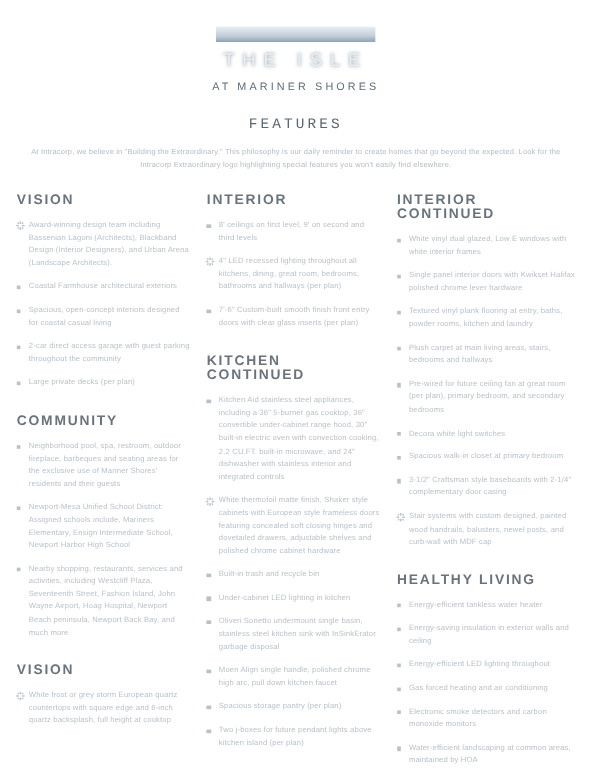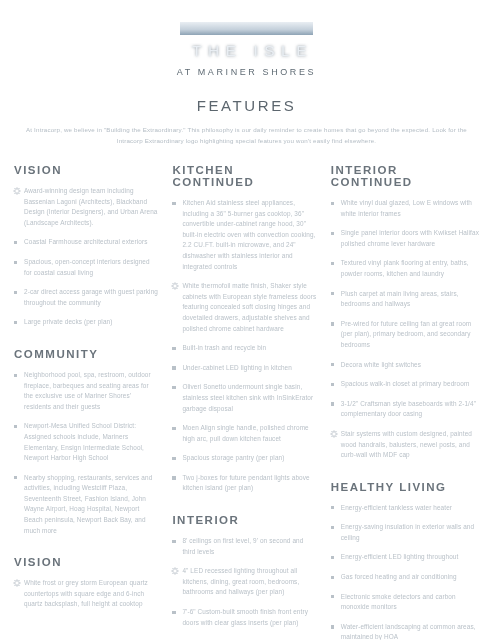--- a/index.html
+++ b/index.html
@@ -41,21 +41,21 @@
         #44627d 20%,
         #23445f 30%,
         #2d5471 40%,
         #3b6party 48%,
         #446b87 55%,
         #2e5270 68%,
         #22405a 80%,
         #1d3850 100%);
     display: flex;
     align-items: flex-end;
-    justify-content: flex-end;
+    justify-content: flex-start;
   }
 
   .logo-sky {
     position: absolute;
     left: 0; right: 0; top: 0;
     height: 13px;
     background: linear-gradient(180deg, #e9eef3 0%, #c3cfda 60%, #8ea3b5 100%);
   }
   .logo-water {
     position: absolute;
@@ -96,25 +96,26 @@
     margin-top: 1px;
     font-size: 9px;
     letter-spacing: 2.6px;
     color: #5f6b74;
     font-weight: 400;
   }
 
   
   .doc-title {
     text-align: center;
-    font-size: 15px;
+    font-size: 12px;
     letter-spacing: 2.6px;
     color: #5c666e;
     font-weight: 400;
     margin-top: 20px;
+    font-family: Liberation Mono, monospace;
   }
 
   .intro {
     margin: 11px auto 0 auto;
     width: 456px;
     text-align: center;
     font-size: 6.2px;
     line-height: 10.5px;
     letter-spacing: .18px;
     color: #b3bcc4;
@@ -238,20 +239,39 @@
                     <rect x="15.3" y="16.7" width="4.6" height="3.2" transform="rotate(45 17.6 18.3)"></rect>
                     <rect x="15.3" y="4.1" width="4.6" height="3.2" transform="rotate(-45 17.6 5.7)"></rect>
                     <rect x="4.1" y="16.7" width="4.6" height="3.2" transform="rotate(-45 6.4 18.3)"></rect>
                   </g>
                 </svg></span><span>White frost or grey storm European quartz countertops with square edge and 6-inch quartz backsplash, full height at cooktop</span></li>
           </ul>
         </div>
       </div>
       <div class="col">
         <div class="sec">
+          <div class="sec-title">INTERIOR</div>
+          <ul class="items">
+            <li class="item"><span class="bullet-sq"></span><span>8' ceilings on first level, 9' on second and third levels</span></li>
+            <li class="item logo"><span class="bullet-logo"><svg viewBox="0 0 24 24" width="8" height="8" aria-hidden="true">
+                  <g fill="currentColor">
+                    <rect x="10.2" y="1.5" width="3.6" height="6.6"></rect>
+                    <rect x="10.2" y="15.9" width="3.6" height="6.6"></rect>
+                    <rect x="1.5" y="10.2" width="6.6" height="3.6"></rect>
+                    <rect x="15.9" y="10.2" width="6.6" height="3.6"></rect>
+                    <rect x="4.1" y="4.1" width="4.6" height="3.2" transform="rotate(45 6.4 5.7)"></rect>
+                    <rect x="15.3" y="16.7" width="4.6" height="3.2" transform="rotate(45 17.6 18.3)"></rect>
+                    <rect x="15.3" y="4.1" width="4.6" height="3.2" transform="rotate(-45 17.6 5.7)"></rect>
+                    <rect x="4.1" y="16.7" width="4.6" height="3.2" transform="rotate(-45 6.4 18.3)"></rect>
+                  </g>
+                </svg></span><span>4" LED recessed lighting throughout all kitchens, dining, great room, bedrooms, bathrooms and hallways (per plan)</span></li>
+            <li class="item"><span class="bullet-sq"></span><span>7'-6" Custom-built smooth finish front entry doors with clear glass inserts (per plan)</span></li>
+          </ul>
+        </div>
+        <div class="sec">
           <div class="sec-title">KITCHEN CONTINUED</div>
           <ul class="items">
             <li class="item"><span class="bullet-sq"></span><span>Kitchen Aid stainless steel appliances, including a 36" 5-burner gas cooktop, 36" convertible under-cabinet range hood, 30" built-in electric oven with convection cooking, 2.2 CU.FT. built-in microwave, and 24" dishwasher with stainless interior and integrated controls</span></li>
             <li class="item logo"><span class="bullet-logo"><svg viewBox="0 0 24 24" width="8" height="8" aria-hidden="true">
                   <g fill="currentColor">
                     <rect x="10.2" y="1.5" width="3.6" height="6.6"></rect>
                     <rect x="10.2" y="15.9" width="3.6" height="6.6"></rect>
                     <rect x="1.5" y="10.2" width="6.6" height="3.6"></rect>
                     <rect x="15.9" y="10.2" width="6.6" height="3.6"></rect>
                     <rect x="4.1" y="4.1" width="4.6" height="3.2" transform="rotate(45 6.4 5.7)"></rect>
@@ -259,39 +279,20 @@
                     <rect x="15.3" y="4.1" width="4.6" height="3.2" transform="rotate(-45 17.6 5.7)"></rect>
                     <rect x="4.1" y="16.7" width="4.6" height="3.2" transform="rotate(-45 6.4 18.3)"></rect>
                   </g>
                 </svg></span><span>White thermofoil matte finish, Shaker style cabinets with European style frameless doors featuring concealed soft closing hinges and dovetailed drawers, adjustable shelves and polished chrome cabinet hardware</span></li>
             <li class="item"><span class="bullet-sq"></span><span>Built-in trash and recycle bin</span></li>
             <li class="item"><span class="bullet-sq"></span><span>Under-cabinet LED lighting in kitchen</span></li>
             <li class="item"><span class="bullet-sq"></span><span>Oliveri Sonetto undermount single basin, stainless steel kitchen sink with InSinkErator garbage disposal</span></li>
             <li class="item"><span class="bullet-sq"></span><span>Moen Align single handle, polished chrome high arc, pull down kitchen faucet</span></li>
             <li class="item"><span class="bullet-sq"></span><span>Spacious storage pantry (per plan)</span></li>
             <li class="item"><span class="bullet-sq"></span><span>Two j-boxes for future pendant lights above kitchen island (per plan)</span></li>
-          </ul>
-        </div>
-        <div class="sec">
-          <div class="sec-title">INTERIOR</div>
-          <ul class="items">
-            <li class="item"><span class="bullet-sq"></span><span>8' ceilings on first level, 9' on second and third levels</span></li>
-            <li class="item logo"><span class="bullet-logo"><svg viewBox="0 0 24 24" width="8" height="8" aria-hidden="true">
-                  <g fill="currentColor">
-                    <rect x="10.2" y="1.5" width="3.6" height="6.6"></rect>
-                    <rect x="10.2" y="15.9" width="3.6" height="6.6"></rect>
-                    <rect x="1.5" y="10.2" width="6.6" height="3.6"></rect>
-                    <rect x="15.9" y="10.2" width="6.6" height="3.6"></rect>
-                    <rect x="4.1" y="4.1" width="4.6" height="3.2" transform="rotate(45 6.4 5.7)"></rect>
-                    <rect x="15.3" y="16.7" width="4.6" height="3.2" transform="rotate(45 17.6 18.3)"></rect>
-                    <rect x="15.3" y="4.1" width="4.6" height="3.2" transform="rotate(-45 17.6 5.7)"></rect>
-                    <rect x="4.1" y="16.7" width="4.6" height="3.2" transform="rotate(-45 6.4 18.3)"></rect>
-                  </g>
-                </svg></span><span>4" LED recessed lighting throughout all kitchens, dining, great room, bedrooms, bathrooms and hallways (per plan)</span></li>
-            <li class="item"><span class="bullet-sq"></span><span>7'-6" Custom-built smooth finish front entry doors with clear glass inserts (per plan)</span></li>
           </ul>
         </div>
       </div>
       <div class="col col--3">
         <div class="sec">
           <div class="sec-title">INTERIOR CONTINUED</div>
           <ul class="items">
             <li class="item"><span class="bullet-sq"></span><span>White vinyl dual glazed, Low E windows with white interior frames</span></li>
             <li class="item"><span class="bullet-sq"></span><span>Single panel interior doors with Kwikset Halifax polished chrome lever hardware</span></li>
             <li class="item"><span class="bullet-sq"></span><span>Textured vinyl plank flooring at entry, baths, powder rooms, kitchen and laundry</span></li>

